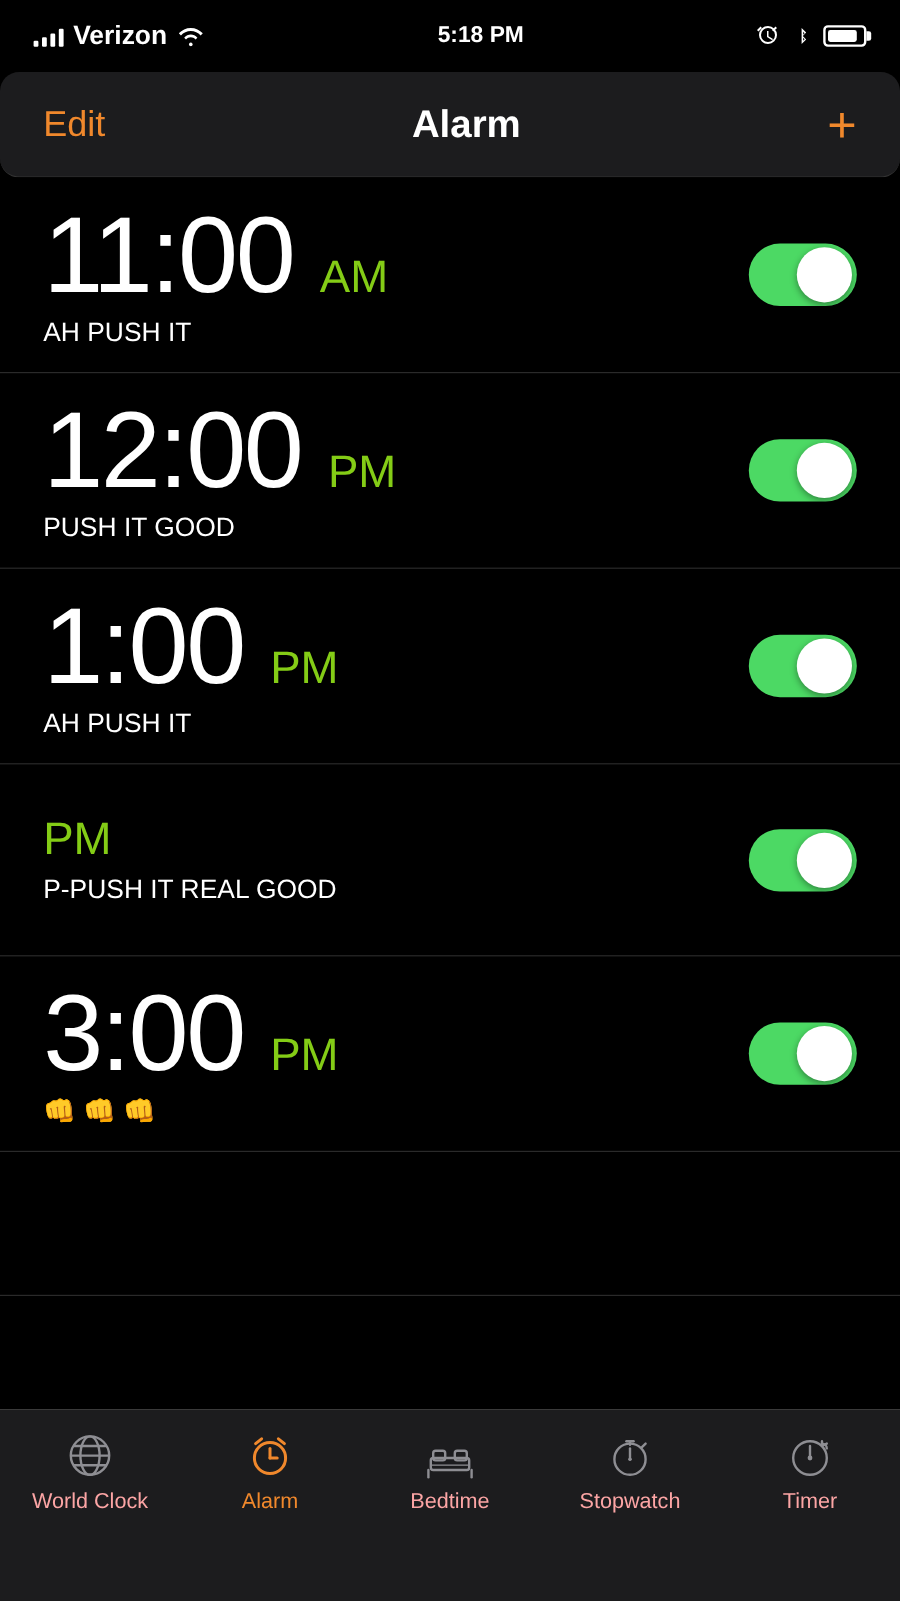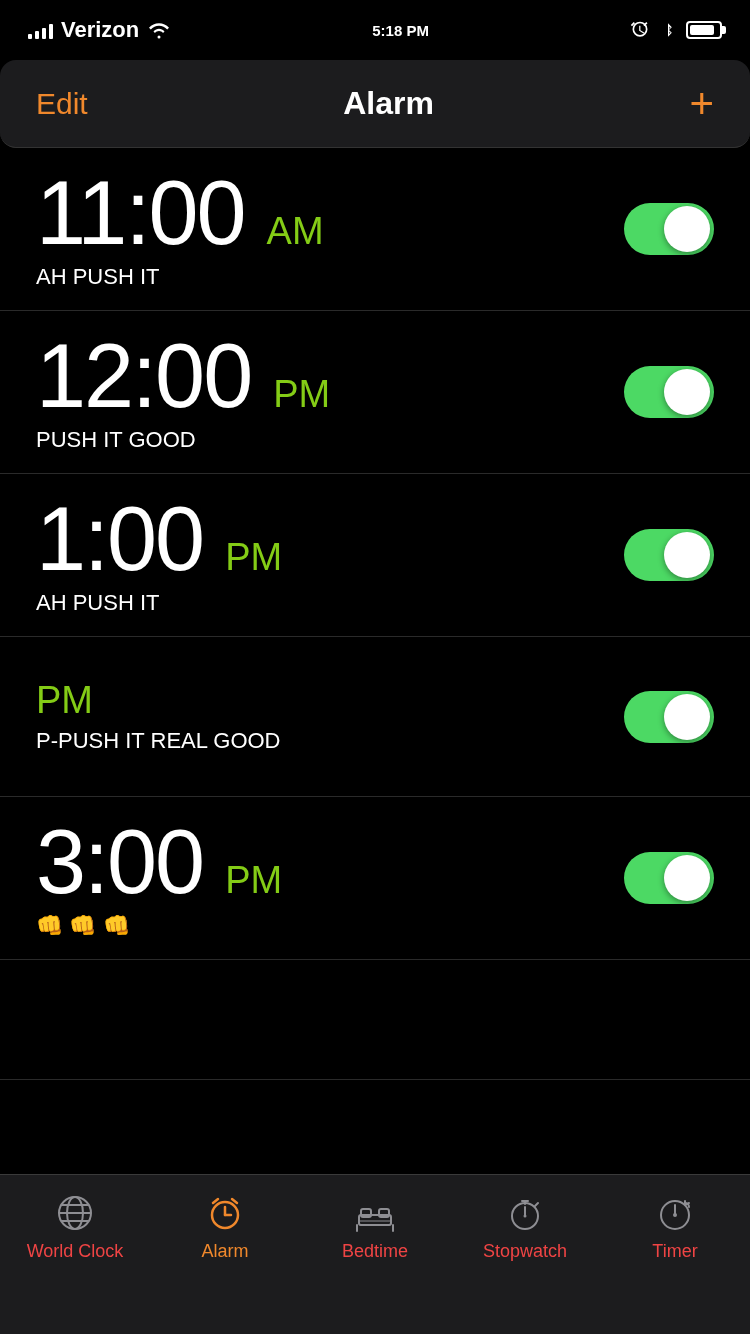--- a/index.html
+++ b/index.html
@@ -24,21 +24,21 @@
       padding: 4px 28px;
     }
     .status-left {
       display: flex;
       align-items: center;
       gap: 8px;
       font-size: 22px;
       font-weight: 600;
     }
     .status-center {
-      font-size: 15px;
+      font-size: 19px;
       font-weight: 600;
     }
     .status-right {
       display: flex;
       align-items: center;
       gap: 10px;
       font-size: 20px;
     }
     .signal-bars {
       display: flex;
@@ -203,21 +203,21 @@
       display: flex;
       flex-direction: column;
       align-items: center;
       gap: 8px;
       cursor: pointer;
       width: 140px;
     }
 
     .tab-label {
       font-size: 18px;
-      color: #ef4444;
+      color: #fca5a5;
     }
     .tab-label.active {
       color: #f0882c;
     }
 
     
     .icon-svg {
       width: 40px;
       height: 40px;
     }

